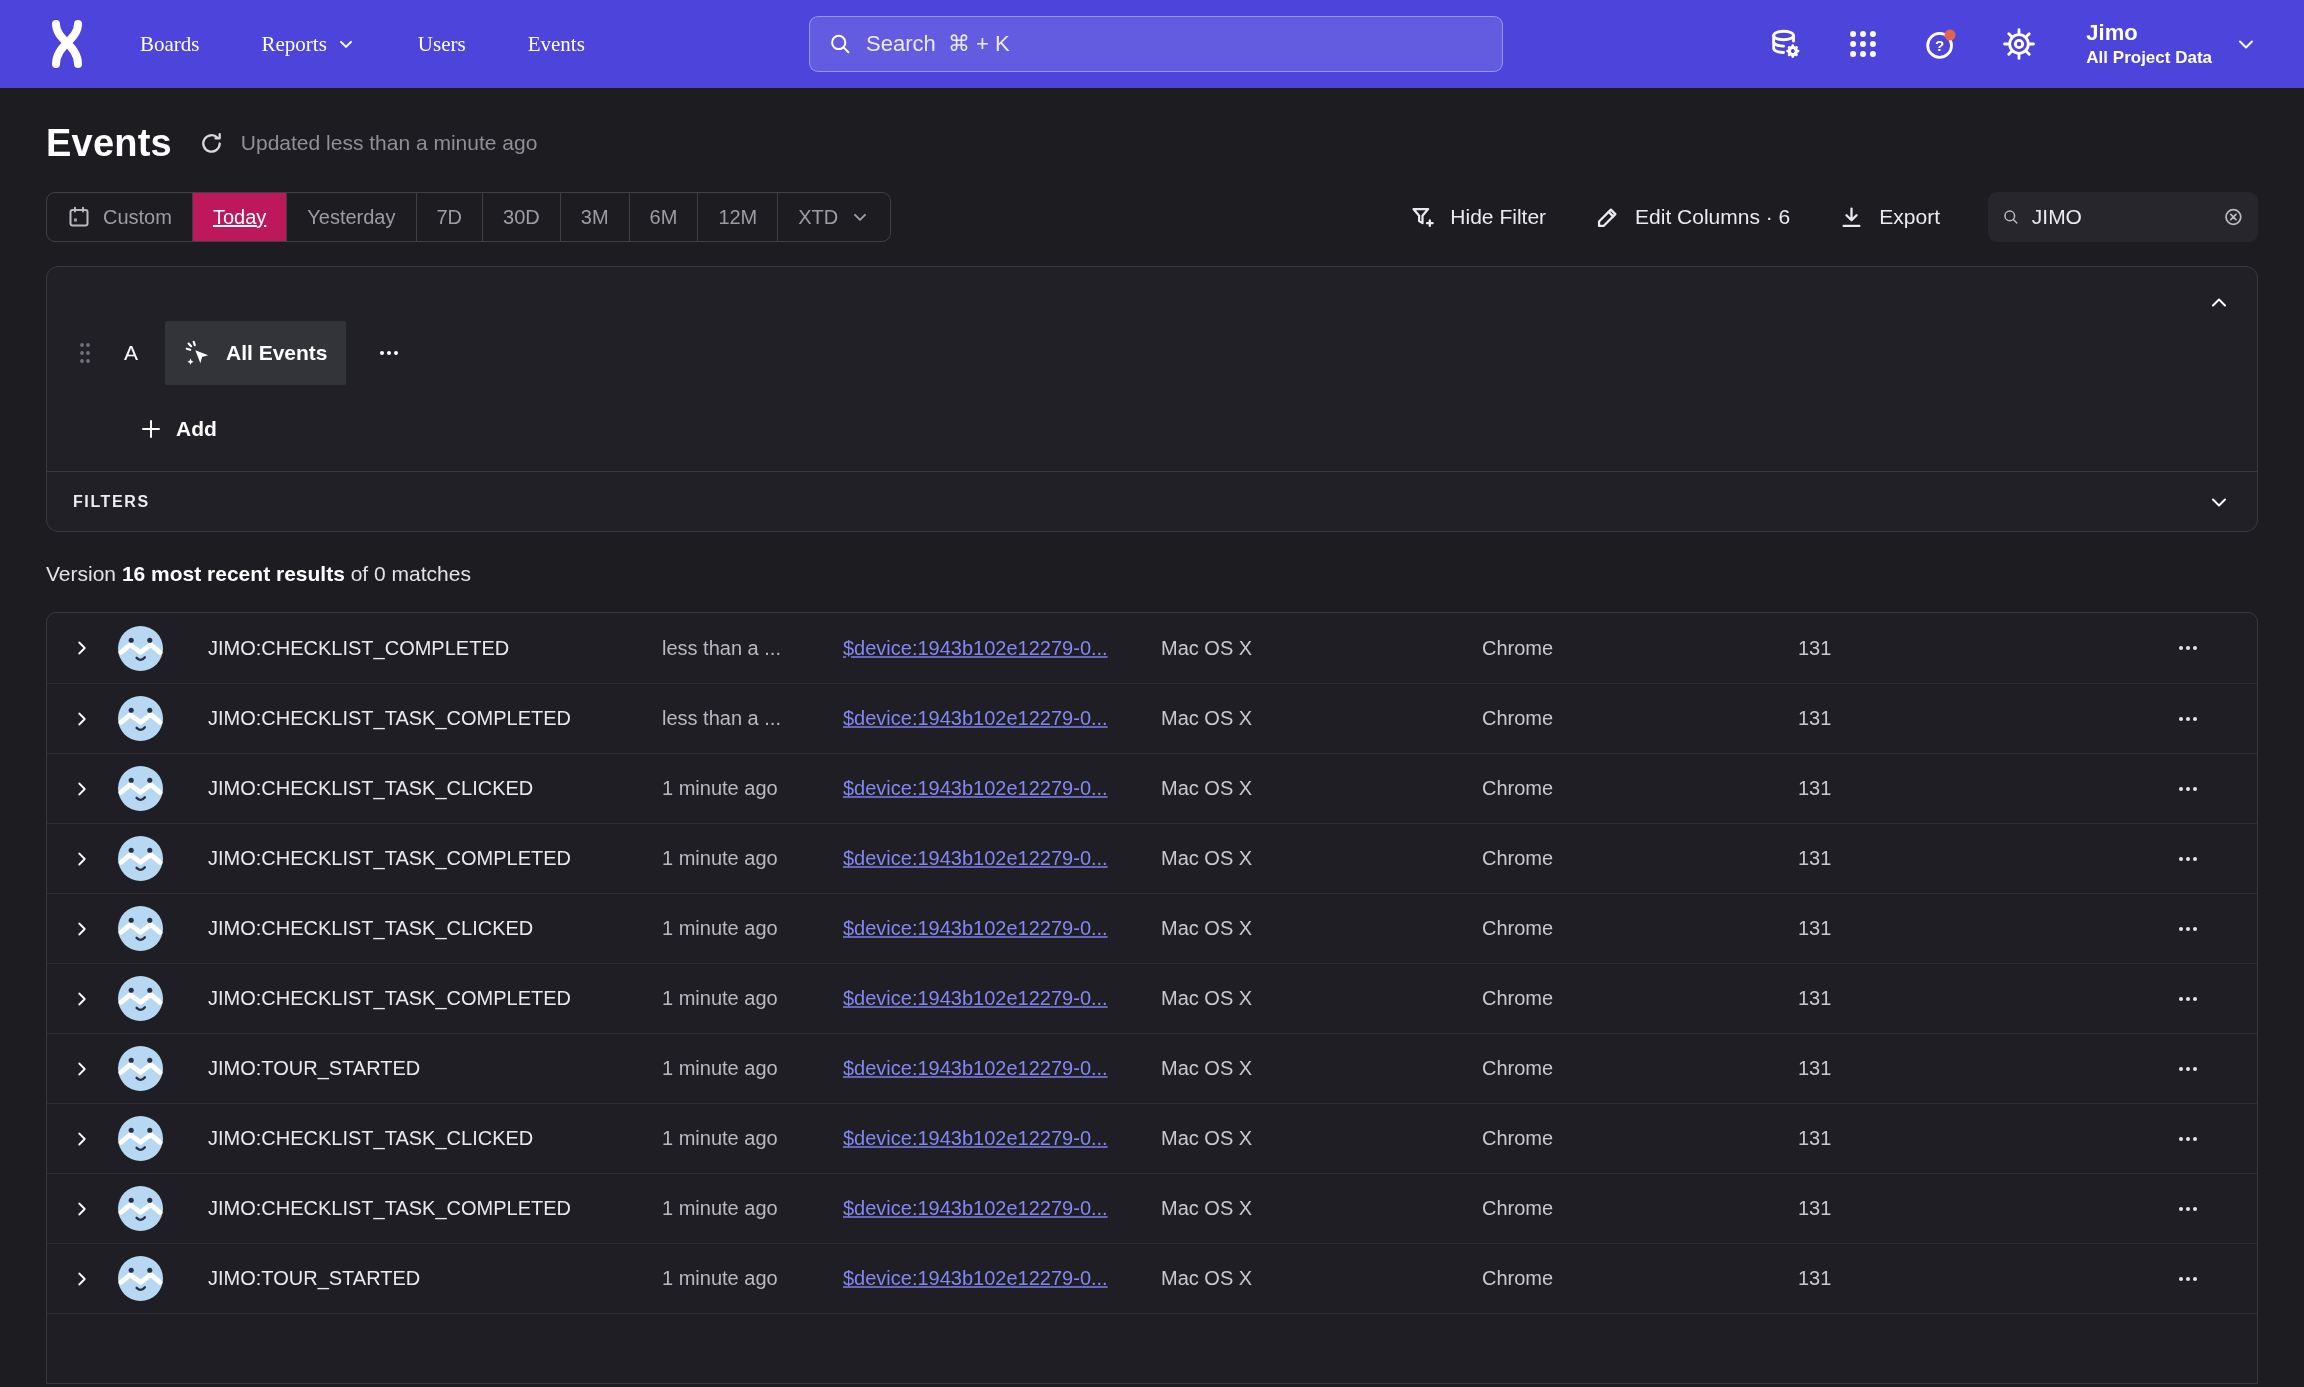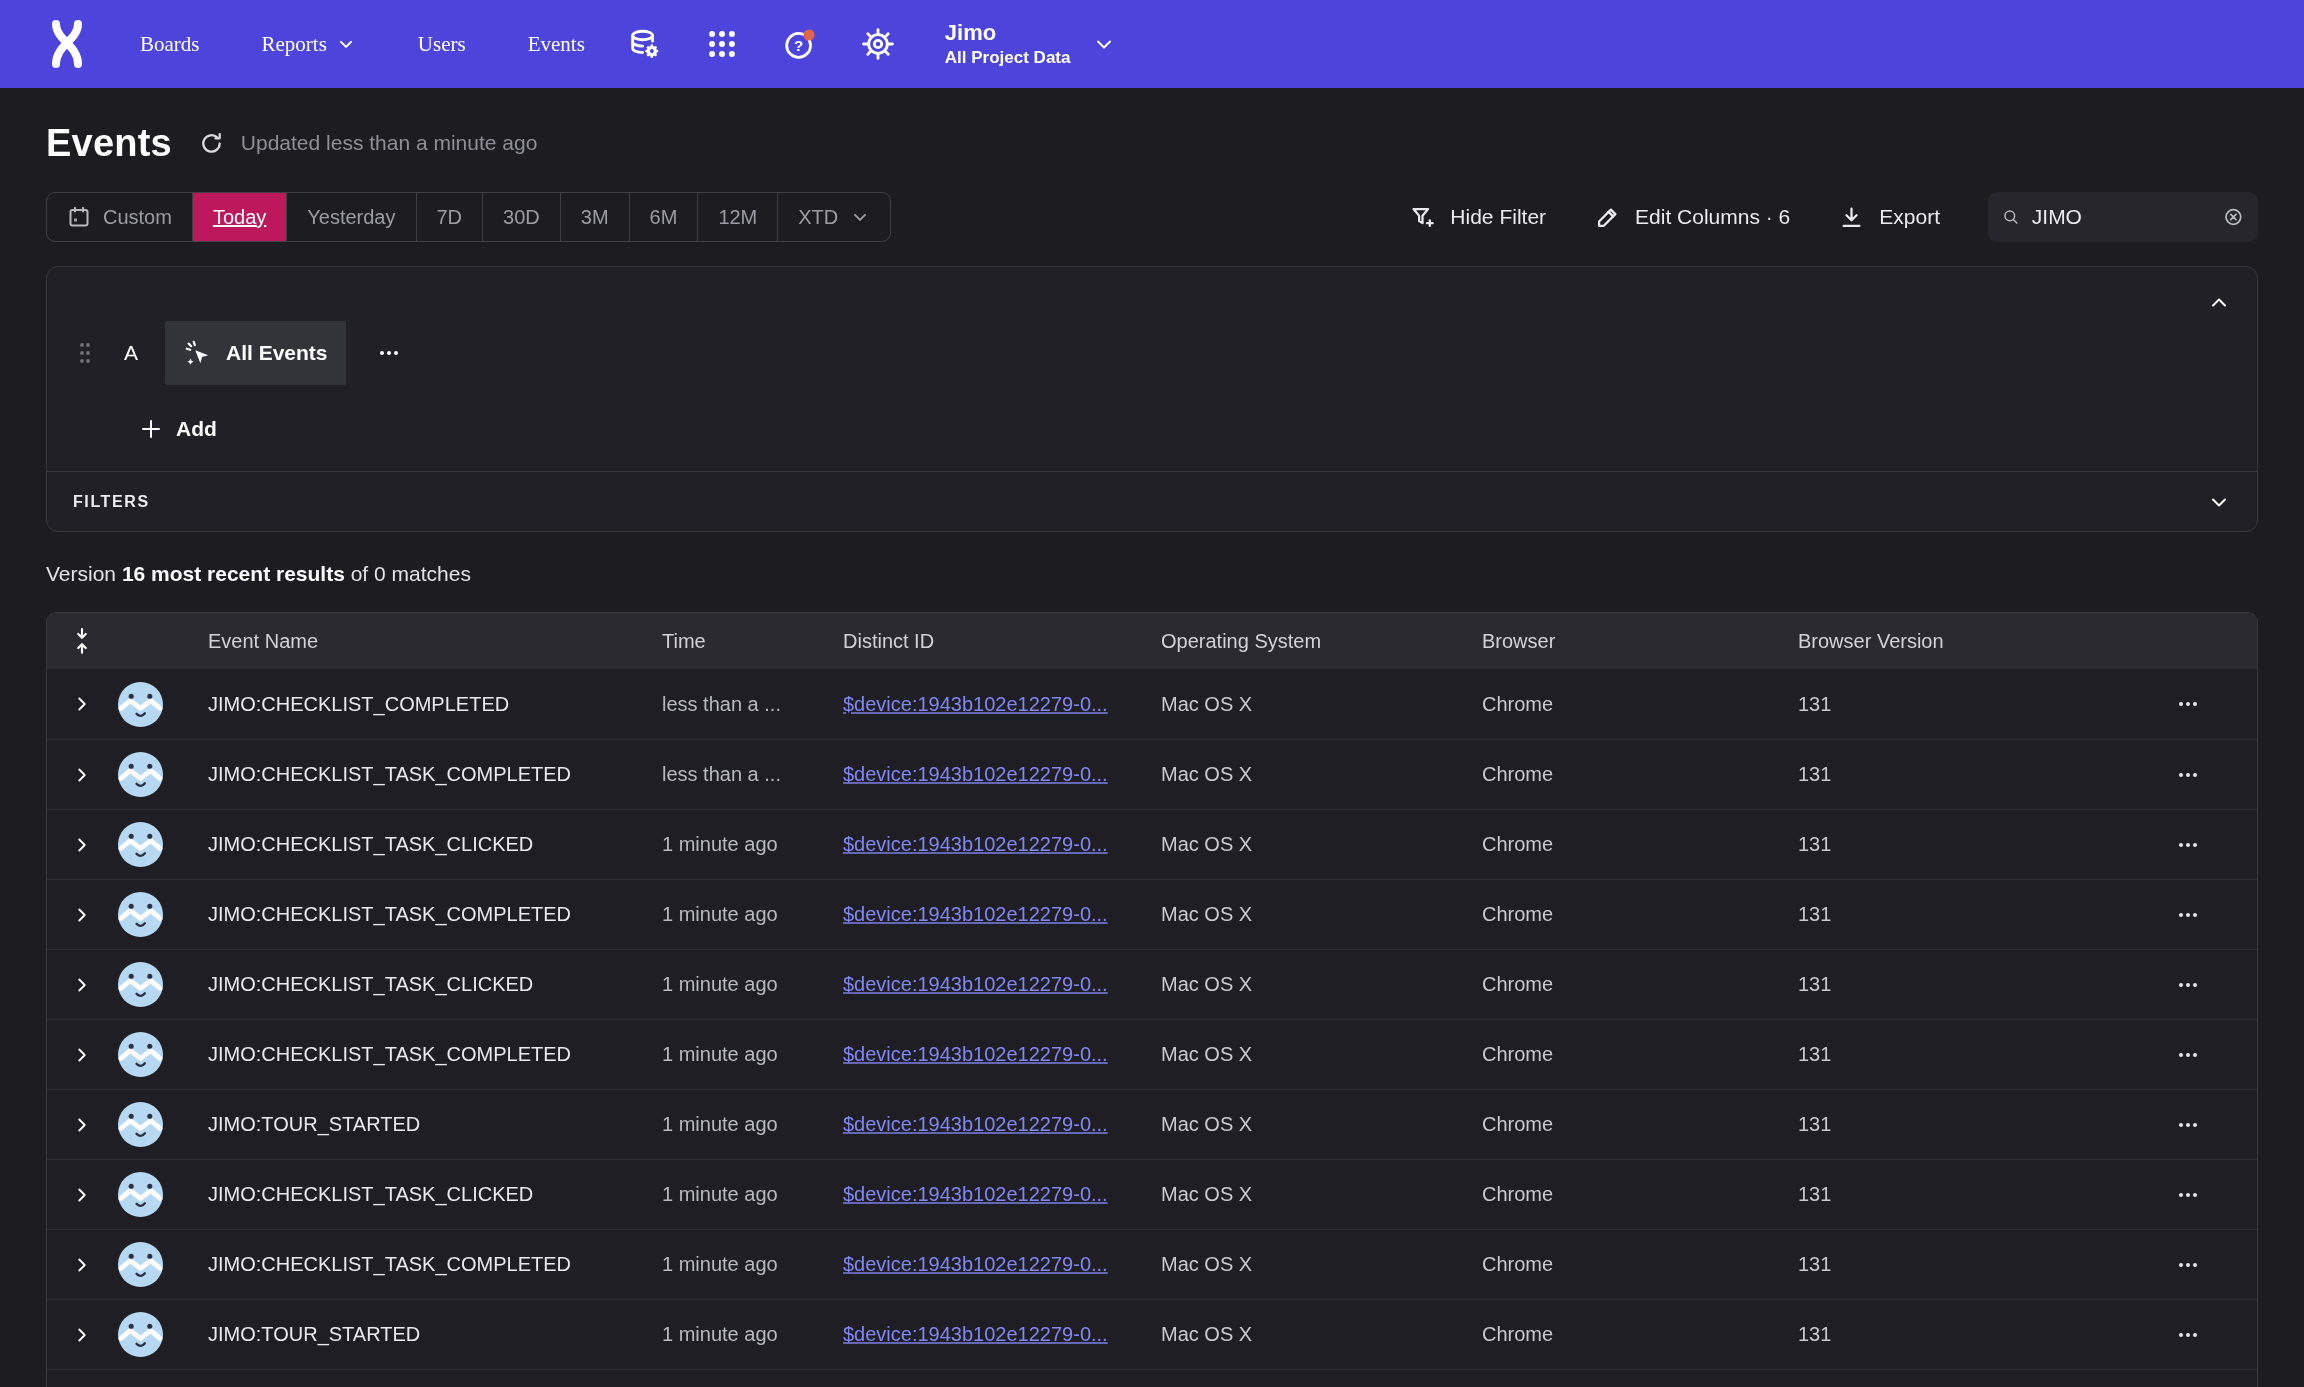--- a/index.html
+++ b/index.html
@@ -129,20 +129,27 @@
         </svg>
       </div>
       <div class="nav-item">
         <span>Users</span>
       </div>
       <div class="nav-item">
         <span>Events</span>
       </div>
     </div>
 
+  <div class="nav-search">
+    <svg width="26" height="26" viewBox="0 0 24 24">
+      <circle cx="10.5" cy="10.5" r="6.5" class="stroke-w"></circle>
+        <path d="M15.3 15.3 L20 20" class="stroke-w"></path>
+    </svg>
+    <input type="text" placeholder="Search  ⌘ + K" style="">
+  </div>
 
   <div class="nav-right">
     <div class="nav-icon-btn">
       <svg width="34" height="34" viewBox="0 0 24 24">
         <ellipse cx="11" cy="6" rx="7" ry="3" class="stroke-w"></ellipse>
         <path d="M4 6 V15 c0 1.6 3.1 3 7 3 M18 6 V10" class="stroke-w"></path>
         <path d="M4 10.5 c0 1.6 3.1 3 7 3" class="stroke-w"></path>
         <circle cx="17.5" cy="17" r="2.6" class="stroke-w"></circle>
         <path d="M17.5 13.2 v1.4 M17.5 19.4 v1.4 M13.8 17 h1.4 M19.8 17 h1.4 M14.9 14.4 l1 1 M19.1 18.6 l1 1 M20.1 14.4 l-1 1 M15.9 18.6 l-1 1" class="stroke-w" stroke-width="1.6"></path>
       </svg>
@@ -320,36 +327,20 @@
         <svg width="24" height="24" viewBox="0 0 24 24">
           <path d="M6 9.5 L12 15.5 L18 9.5" class="stroke-w" stroke-width="2.4"></path>
         </svg>
       </div>
     </div>
   </div>
 
   <div class="summary"><span>Version </span><b>16 most recent results</b><span> of 0 matches</span></div>
 
   <div class="table">
-    <div class="tgrid thead">
-      <div class="th th-icon">
-        <svg width="22" height="28" viewBox="0 0 20 26">
-          <path d="M10 2 V9.5 M6.5 6.5 L10 10 L13.5 6.5" class="stroke-w"></path>
-          <path d="M10 24 V16.5 M6.5 19.5 L10 16 L13.5 19.5" class="stroke-w"></path>
-        </svg>
-      </div>
-      <div class="th"></div>
-      <div class="th">Event Name</div>
-      <div class="th">Time</div>
-      <div class="th">Distinct ID</div>
-      <div class="th">Operating System</div>
-      <div class="th">Browser</div>
-      <div class="th">Browser Version</div>
-      <div class="th"></div>
-    </div>
     <div id="table-body">
         <div class="tgrid trow">
     <div class="c c-expand">
       <span class="rowchev">
         <svg width="22" height="22" viewBox="0 0 24 24">
                 <path d="M9 6 L15 12 L9 18" class="stroke-w" stroke-width="2.2"></path>
               </svg>
       </span>
     </div>
     <div class="c c-avatar">

